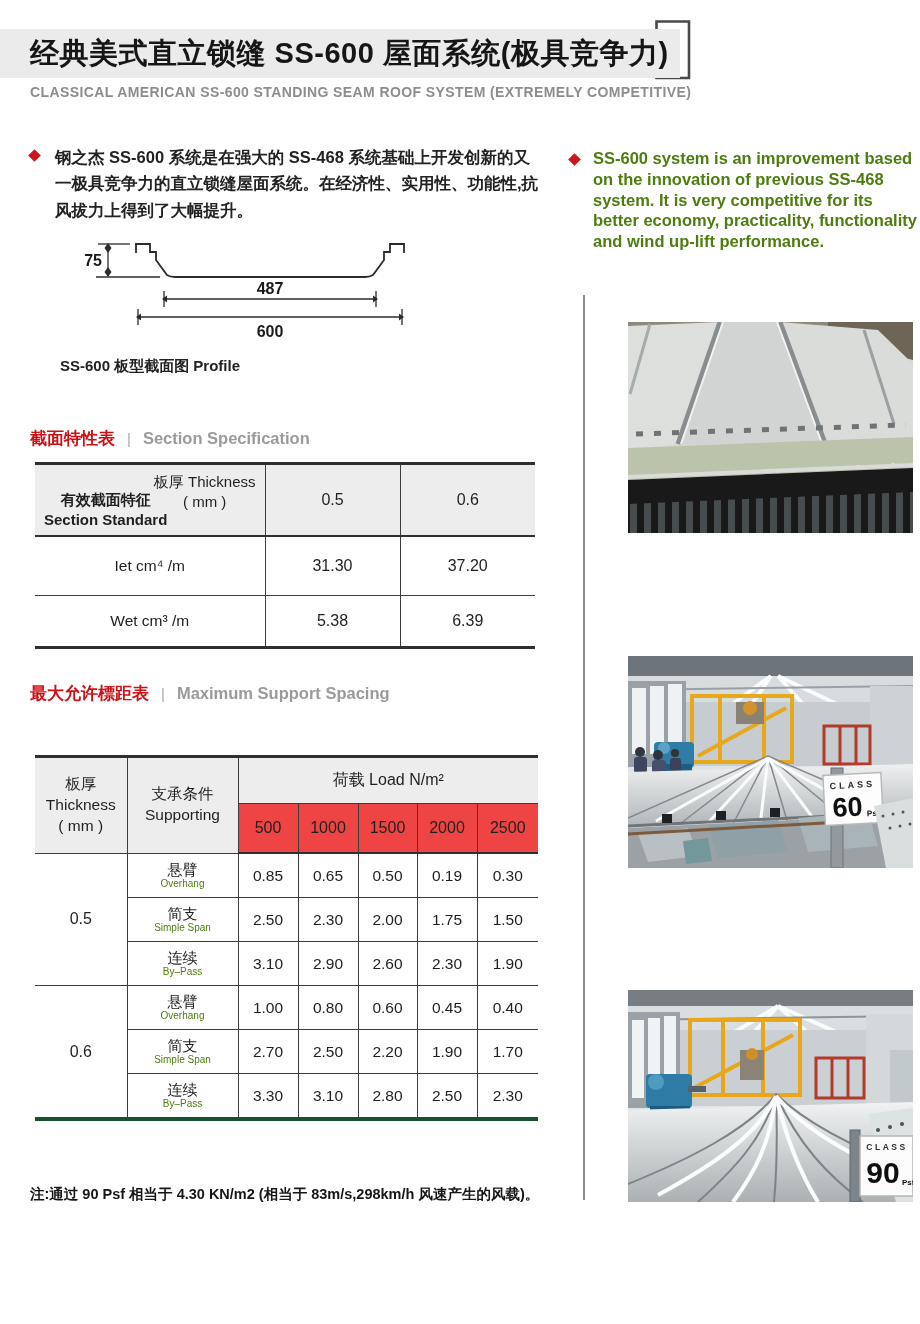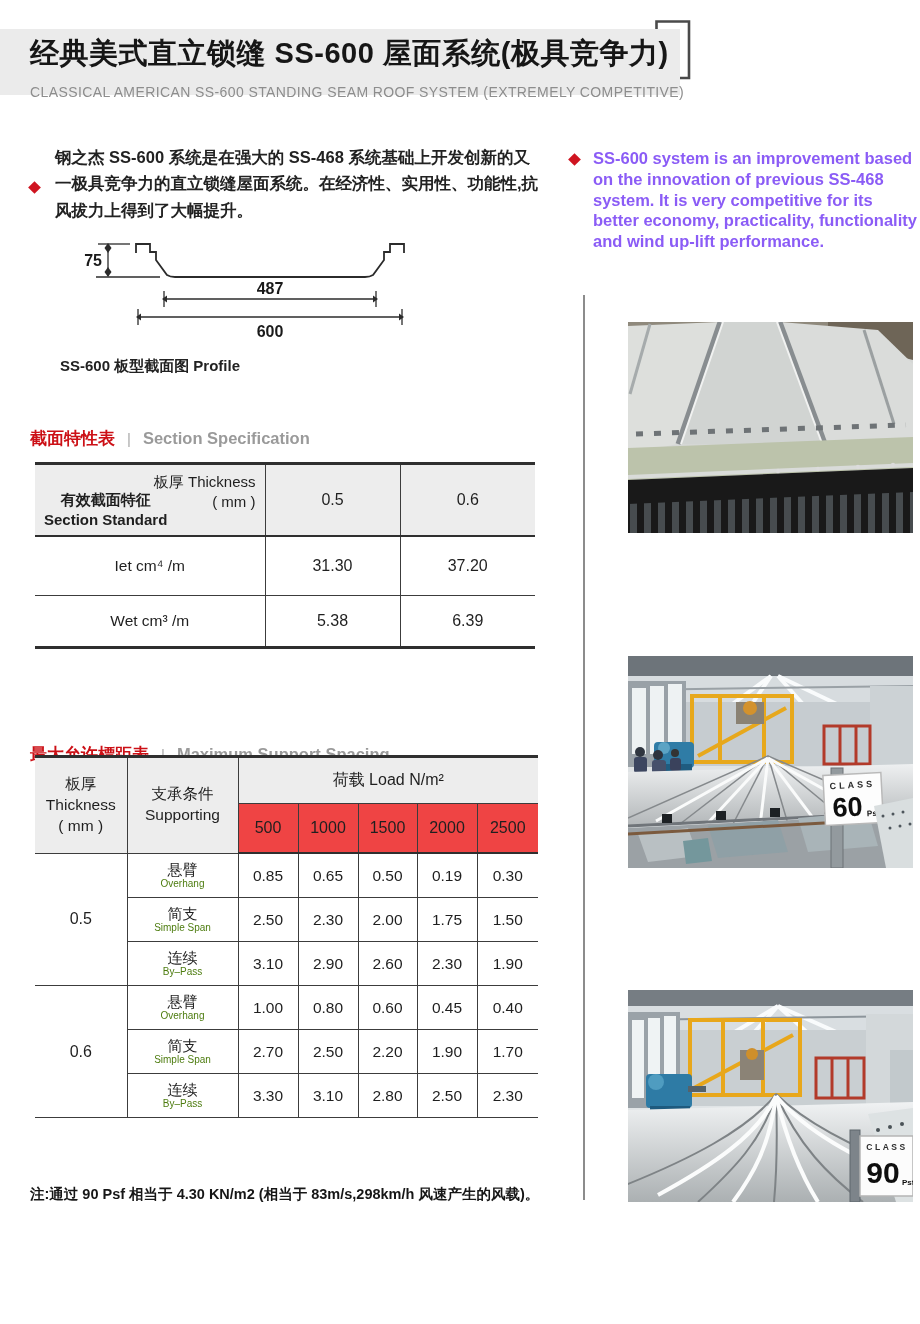--- a/index.html
+++ b/index.html
@@ -1,65 +1,65 @@
 <!DOCTYPE html>
 <html><head>
 <meta charset="utf-8">
 <style>
   html,body{margin:0;padding:0;background:#fff;}
   .page{position:relative;width:920px;height:1324px;background:#ffffff;overflow:hidden;
         font-family:"Liberation Sans","DejaVu Sans",sans-serif;color:#1f1f1f;}
 
   
   .title-bracket{position:absolute;left:655px;top:20px;width:36px;height:60px;}
-  .title-bar{position:absolute;left:0;top:29px;width:680px;height:66px;background:#ebebeb;}
+  .title-bar{position:absolute;left:0;top:29px;width:680px;height:49px;background:#ebebeb;}
   .title-zh{margin:0;padding:0 0 0 30px;line-height:49px;font-size:29px;font-weight:bold;color:#161616;letter-spacing:0.5px;white-space:nowrap;}
-  .title-en{position:absolute;left:30px;top:84px;font-size:14px;font-weight:normal;color:#8d8d8d;letter-spacing:0.4px;white-space:nowrap;}
+  .title-en{position:absolute;left:30px;top:84px;font-size:14px;font-weight:bold;color:#8d8d8d;letter-spacing:0.4px;white-space:nowrap;}
 
   
   .bullet{width:9px;height:9px;background:#cf1420;transform:rotate(45deg);flex:0 0 9px;margin-top:7px;}
-  .intro-zh{position:absolute;left:30px;top:144px;width:512px;display:flex;gap:16px;align-items:center;}
+  .intro-zh{position:absolute;left:30px;top:144px;width:512px;display:flex;gap:16px;}
   .intro-zh p{margin:0;font-size:16.5px;font-weight:bold;line-height:1.6;color:#222;}
   .intro-en{position:absolute;left:570px;top:148px;width:348px;display:flex;gap:14px;}
-  .intro-en p{margin:0;font-size:16.5px;font-weight:bold;line-height:1.26;color:#8b5cf6;}
+  .intro-en p{margin:0;font-size:16.5px;font-weight:bold;line-height:1.26;color:#4d7c0f;}
 
   
   .profile-diagram{position:absolute;left:60px;top:234px;}
   .profile-caption{position:absolute;left:60px;top:357px;width:420px;text-align:left;
                    font-size:15px;font-weight:bold;color:#222;}
 
   
   .sec-head{position:absolute;display:flex;align-items:baseline;}
   .sec1{left:30px;top:427px;}
-  .sec2{left:30px;top:743px;}
+  .sec2{left:30px;top:682px;}
   .sec-zh{color:#cc1016;font-weight:bold;font-size:17px;}
   .sec-pipe{color:#aaa;font-size:15px;margin:0 12px;font-weight:normal;}
   .sec-en{color:#9a9a9a;font-weight:bold;font-size:16.5px;}
 
   
   table{border-collapse:collapse;table-layout:fixed;}
   td{padding:0;text-align:center;vertical-align:middle;font-size:15.5px;color:#1f1f1f;}
   .spec{position:absolute;left:35px;top:462px;width:500px;
         border-top:3px solid #2f2f2f;border-bottom:3px solid #2f2f2f;}
   .spec td{border-left:1.6px solid #3c3c3c;border-right:1.6px solid #3c3c3c;}
   .spec td:first-child{border-left:none;}
   .spec td:last-child{border-right:none;}
   .spec tr.head td{height:70px;background:#ededed;border-bottom:2.6px solid #2f2f2f;font-size:16px;}
   .spec tr.r1 td{height:58px;border-bottom:1.6px solid #3c3c3c;}
   .spec tr.r2 td{height:50px;}
   .spec .diag{position:relative;background-color:#ededed;
     background-image:linear-gradient(to bottom right,
       transparent calc(50% - 1.4px), #4a4a4a calc(50% - 0.3px),
       #4a4a4a calc(50% + 0.3px), transparent calc(50% + 1.4px));}
-  .c-top{position:absolute;top:7px;right:9px;text-align:right;font-size:15px;line-height:1.35;}
+  .c-top{position:absolute;top:7px;right:9px;font-size:15px;line-height:1.35;}
   .c-bot{position:absolute;bottom:6px;left:9px;text-align:center;font-size:15px;line-height:1.3;font-weight:bold;}
   .spec .val{font-size:16px;}
 
   .support{position:absolute;left:35px;top:755px;width:503px;
-        border-top:3px solid #2f2f2f;border-bottom:1px solid #14532d;}
+        border-top:3px solid #2f2f2f;border-bottom:4px solid #14532d;}
   .support td{border:1.6px solid #3c3c3c;}
   .support td:first-child{border-left:none;}
   .support td.edge-r{border-right:none;}
   .support tr.head td{background:#ededed;}
   .support .hblock{font-size:15.5px;line-height:1.35;}
   .support .loadh{height:45px;font-size:16px;}
   .support tr.head2 td{height:48px;background:#ef4444;font-size:16px;border-bottom:2px solid #2f2f2f;}
   .support tr.body td{height:43px;}
   .support .sup-zh{font-size:15px;line-height:1.15;}
   .support .sup-en{font-size:10px;line-height:1.15;color:#4d7c0f;}

